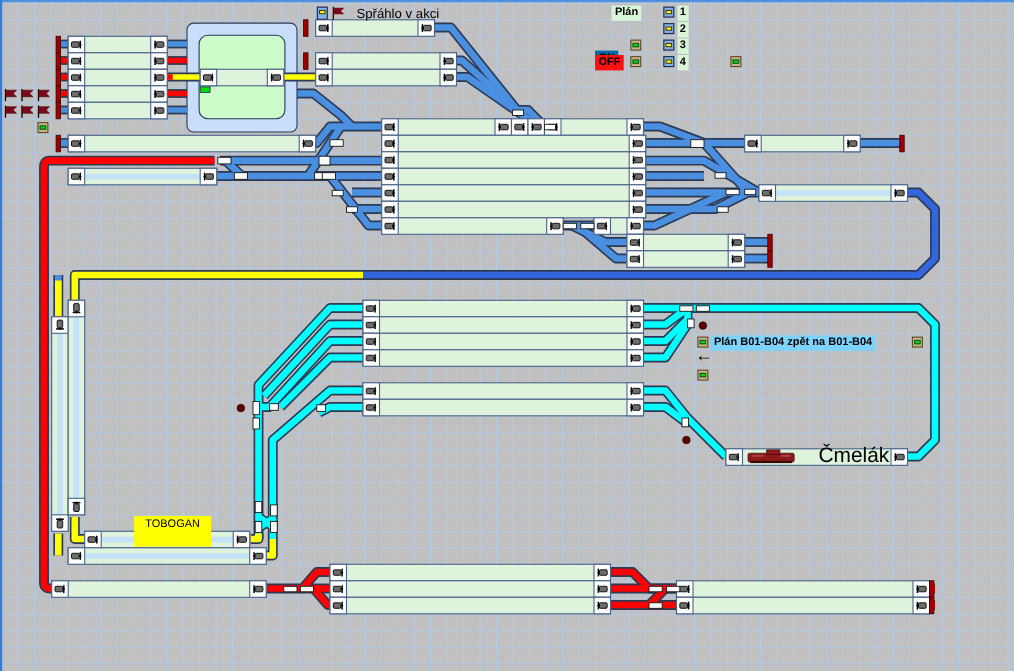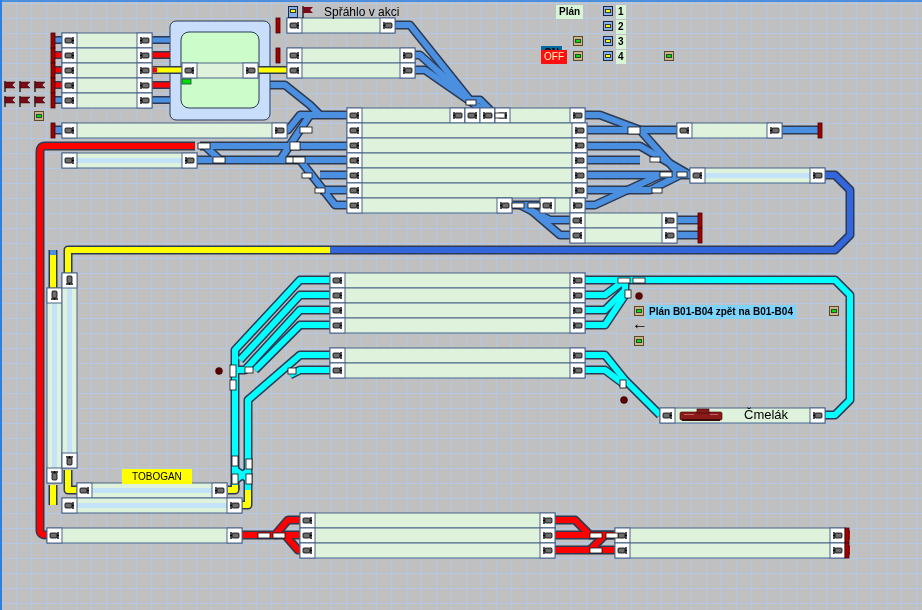--- a/index.html
+++ b/index.html
@@ -1,21 +1,21 @@
 <!DOCTYPE html>
 <html><head>
 <meta charset="utf-8">
 <style>
   html,body{margin:0;padding:0;}
   body{width:922px;height:610px;overflow:hidden;background:#c0c0c0;font-family:"Liberation Sans",sans-serif;}
   #board{position:absolute;left:0;top:0;width:922px;height:610px;}
   .lbl{position:absolute;font-family:"Liberation Sans",sans-serif;font-size:10px;color:#000;white-space:nowrap;line-height:14px;}
   .plan{background:#d8f5d8;font-weight:bold;padding:0 3px;}
   .on{background:#0369a1;color:#000;font-weight:bold;padding:0 3px;margin-top:11px;}
-  .off{background:#ff1010;color:#fef9c3;font-weight:normal;padding:0 3px;}
+  .off{background:#ff1010;color:#000000;font-weight:bold;padding:0 3px;}
   .num{background:#d8f5d8;font-weight:bold;padding:0 2px;}
   .btn{position:absolute;width:10px;height:10px;border:1px solid #5a4a2a;background:#c8b48c;box-sizing:border-box;}
   .btn::after{content:"";position:absolute;left:1px;top:2px;width:6px;height:4px;background:#00e000;border:1px solid #2a4a2a;box-sizing:border-box;}
   .btnb{position:absolute;width:10px;height:10px;border:1px solid #224;background:#7fb2ea;box-sizing:border-box;}
   .btnb::after{content:"";position:absolute;left:1px;top:2px;width:6px;height:4px;background:#ffff00;border:1px solid #333;box-sizing:border-box;}
   .tobogan{background:#ffff00;padding:0 10px;}
   .sprahlo{font-size:12px;}
 </style>
 </head>
 <body>
@@ -571,15 +571,15 @@
 <div class="btn" style="left:664px;top:51px"></div>
 
 <div class="btn" style="left:34px;top:111px"></div>
 
 <div class="btn" style="left:634px;top:306px"></div>
 <div class="lbl plan" style="left:646px;top:305px;background:#7dd3fc">Plán B01-B04 zpět na B01-B04</div>
 <div class="btn" style="left:829px;top:306px"></div>
 <div class="lbl" style="left:632px;top:317px;font-size:16px;font-weight:bold">←</div>
 <div class="btn" style="left:634px;top:336px"></div>
 
-<div class="lbl tobogan" style="left:122px;top:469px;height:15px;line-height:15px">TOBOGAN</div>
-
-<div class="lbl" style="left:744px;top:408px;font-size:13px">Čmelák</div>
+<div class="lbl tobogan" style="left:122px;top:469px;height:28px;line-height:15px">TOBOGAN</div>
+
+<div class="lbl" style="left:744px;top:408px;font-size:19px">Čmelák</div>
 
 </body></html>

